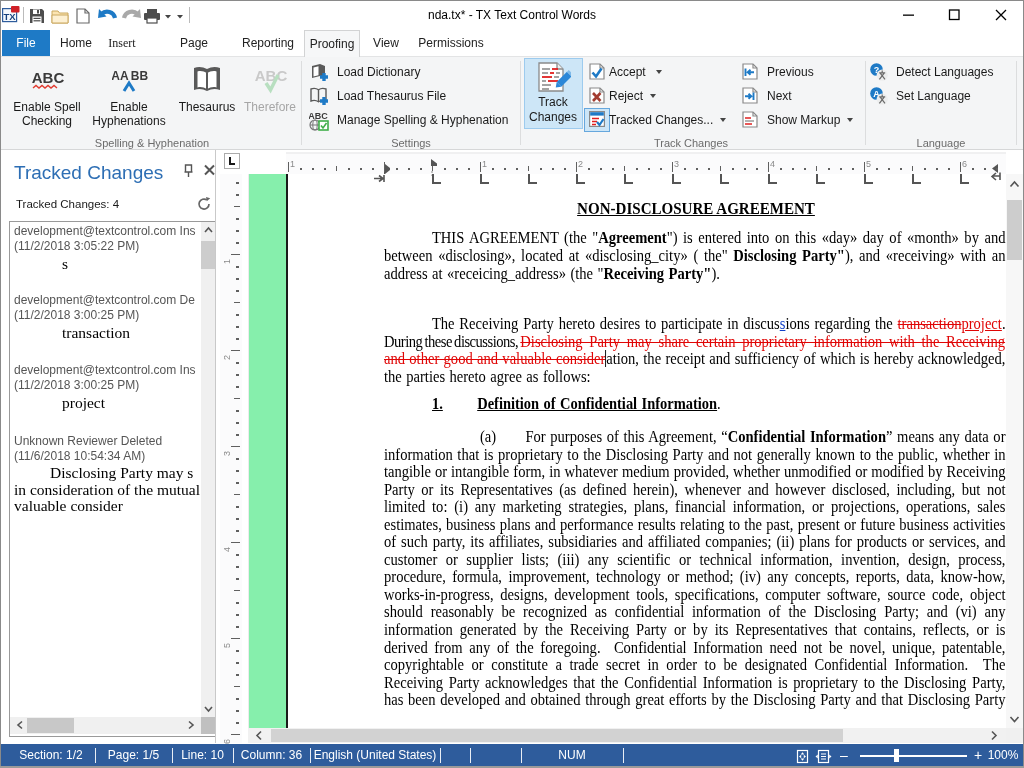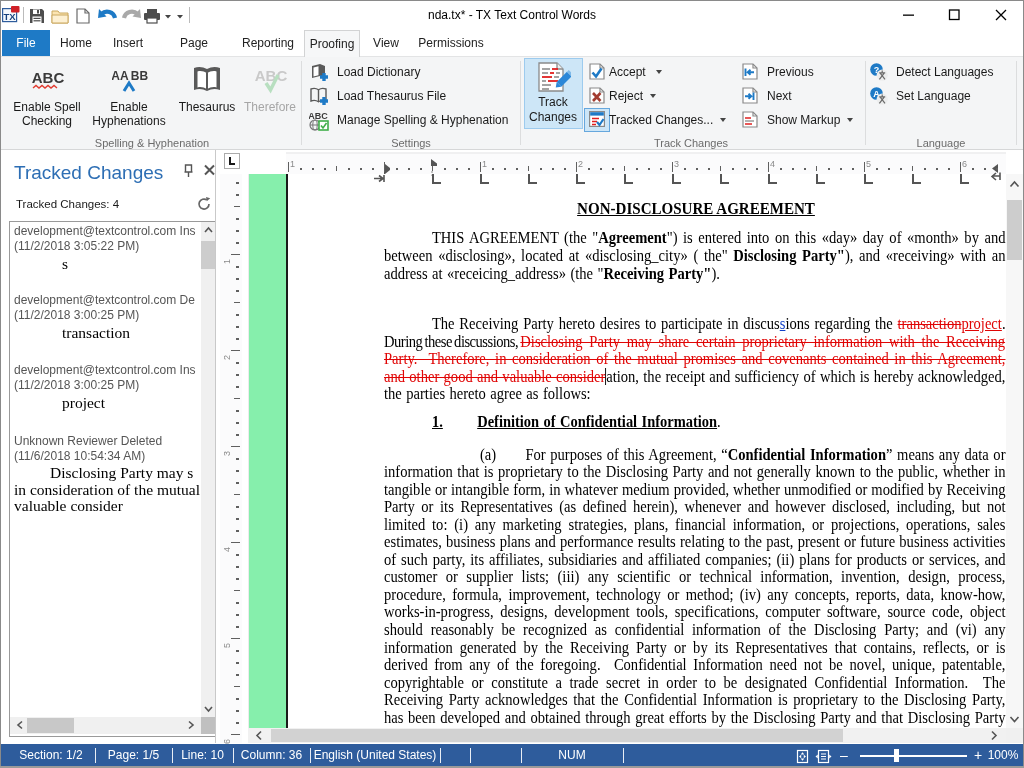--- a/index.html
+++ b/index.html
@@ -93,21 +93,21 @@
  <svg class="abs" style="left:895px;top:0" width="125" height="30" viewBox="0 0 125 30">
   <rect x="8" y="14.5" width="11" height="1.3" fill="#000"></rect>
   <rect x="54.5" y="10" width="9.5" height="9.5" fill="none" stroke="#000" stroke-width="1.3"></rect>
   <path d="M101 10 l10 10 M111 10 l-10 10" stroke="#000" stroke-width="1.3"></path>
  </svg>
 </div>
 <div class="abs" id="titletext">nda.tx* - TX Text Control Words</div>
 <div class="abs" id="tabrow">
   <div class="tab" id="tab-file">File</div>
   <div class="tab" style="left:57px;width:38px;">Home</div>
-  <div class="tab" style="left:110px;width:36px;">Insert</div>
+  <div class="tab" style="left:104px;width:36px;font-family:Liberation Serif, serif;">Insert</div>
   <div class="tab" style="left:159px;width:70px;">Page English</div>
   <div class="tab" style="left:240px;width:56px;">Reporting</div>
   <div class="tab" id="tab-proofing" style="left:304px;width:54px;">Proofing</div>
   <div class="tab" style="left:369px;width:34px;">View</div>
   <div class="tab" style="left:416px;width:70px;">Permissions</div>
 </div>
 <div class="abs" id="ribbon">
  <div class="gsep" style="left:300px"></div>
  <div class="gsep" style="left:519px"></div>
  <div class="gsep" style="left:864px"></div>
@@ -474,21 +474,20 @@
    <div class="abs" style="left:0;top:0;width:1px;height:554px;background:#ececec"></div>
    <div class="abs" style="left:38px;top:0;width:2px;height:554px;background:#1a1a1a"></div>
    <div class="abs" style="left:40px;top:0;width:718px;height:554px;background:#fff"></div>
    <div class="abs" id="doctext">
      <div id="dtitle">NON-DISCLOSURE AGREEMENT</div>
      <div class="dl" style="margin-top:12.4px"><span class="ln" style="word-spacing: 2.10343px;"><span class="tabsp" style="width:52.7px"></span>THIS AGREEMENT (the "<b>Agreement</b>") is entered into on this «day» day of «month» by and</span></div>
      <div class="dl"><span class="ln" style="word-spacing: 2.23263px;">between «disclosing», located at «disclosing_city» ( the" <b>Disclosing Party"</b>), and «receiving» with an</span></div>
      <div class="dl"><span class="ln" style="word-spacing: 0.9px;">address at «receicing_address» (the "<b>Receiving Party"</b>).</span></div>
      <div class="dl" style="margin-top:33px"><span class="ln" style="word-spacing: 1.23247px;"><span class="tabsp" style="width:52.7px"></span>The Receiving Party hereto desires to participate in discus<span class="insb">s</span>ions regarding the <span class="delr">transaction</span><span class="insr">project</span>.</span></div>
      <div class="dl"><span class="ln" style="word-spacing: 3.34983px;"><span style="letter-spacing:-0.55px;word-spacing:-1px">During these discussions, </span><span class="delr">Disclosing Party may share certain proprietary information with the Receiving</span></span></div>
-     <div class="dl"><span class="ln" style="word-spacing: 2.19272px;"><span class="delr">Party.&nbsp; Therefore, in consideration of the mutual promises and covenants contained in this Agreement,</span></span></div>
      <div class="dl"><span class="ln" style="word-spacing: 0.748509px;"><span class="delr">and other good and valuable consider</span><span id="caret"></span>ation, the receipt and sufficiency of which is hereby acknowledged,</span></div>
      <div class="dl"><span class="ln" style="word-spacing: 0.9px;">the parties hereto agree as follows:</span></div>
      <div class="dl" style="margin-top:10px"><span class="ln" style="transform: scaleX(0.904); word-spacing: 0.9px;"><span class="tabsp" style="width:53.1px"></span><b><u>1.</u></b><span class="tabsp" style="width:38px"></span><b><u>Definition of Confidential Information</u></b>.</span></div>
      <div class="dl" style="margin-top:15.2px"><span class="ln" style="word-spacing: 1.06824px;"><span class="tabsp" style="width:105.5px"></span>(a)<span class="tabsp" style="width:32.2px"></span>For purposes of this Agreement, “<b>Confidential Information</b>” means any data or</span></div>
      <div class="dl"><span class="ln" style="word-spacing: 1.05534px;">information that is proprietary to the Disclosing Party and not generally known to the public, whether in</span></div>
      <div class="dl"><span class="ln" style="word-spacing: 0.411856px;">tangible or intangible form, in whatever medium provided, whether unmodified or modified by Receiving</span></div>
      <div class="dl"><span class="ln" style="word-spacing: 3.25081px;">Party or its Representatives (as defined herein), whenever and however disclosed, including, but not</span></div>
      <div class="dl"><span class="ln" style="word-spacing: 3.48263px;">limited to: (i) any marketing strategies, plans, financial information, or projections, operations, sales</span></div>
      <div class="dl"><span class="ln" style="word-spacing: 0.668152px;">estimates, business plans and performance results relating to the past, present or future business activities</span></div>
      <div class="dl"><span class="ln" style="word-spacing: 1.44444px;">of such party, its affiliates, subsidiaries and affiliated companies; (ii) plans for products or services, and</span></div>

